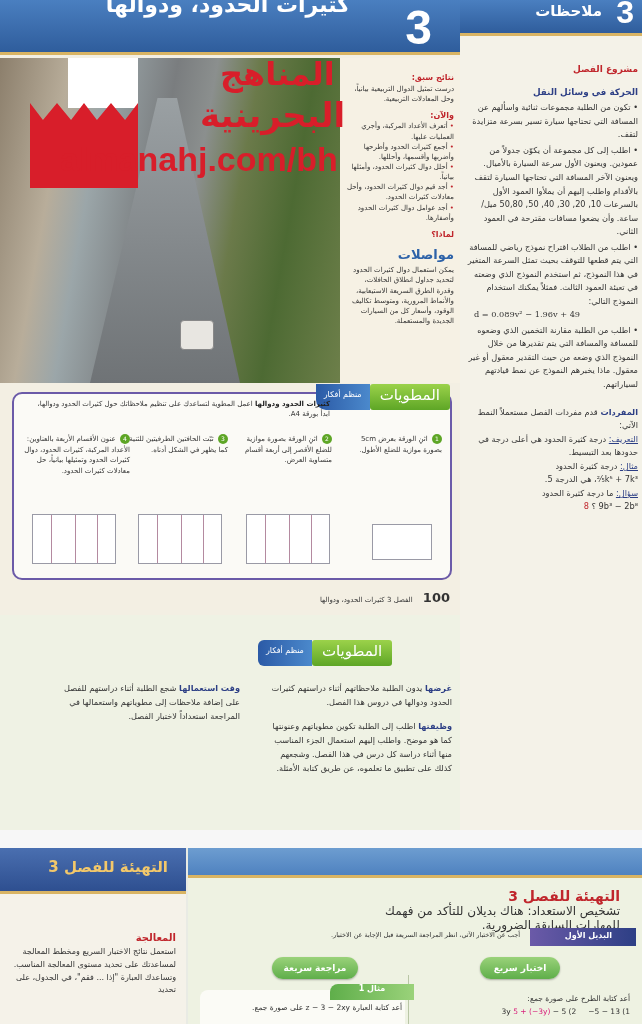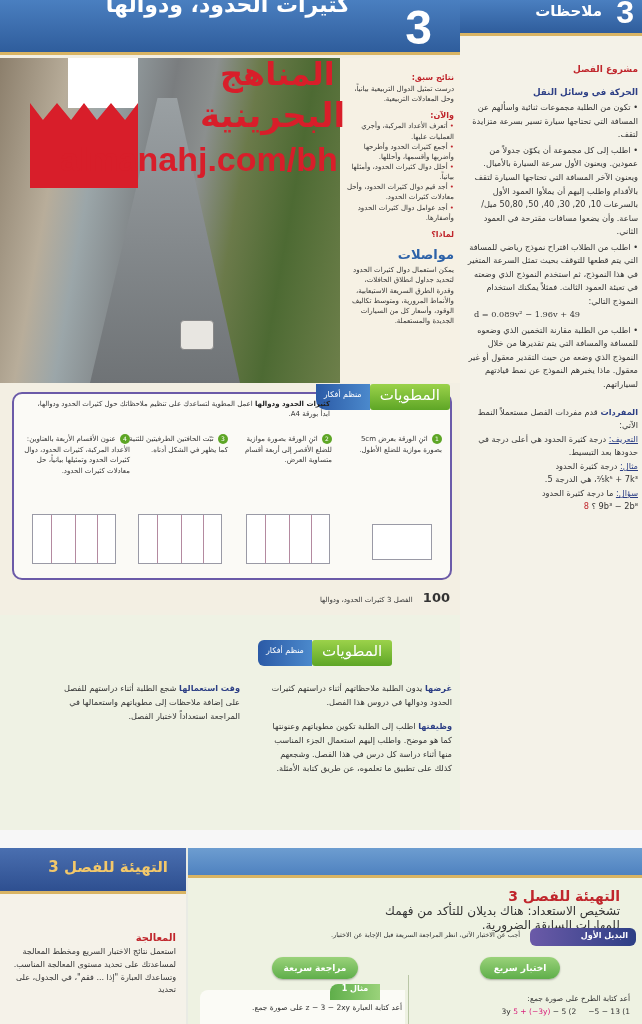--- a/index.html
+++ b/index.html
@@ -67,27 +67,27 @@
   #bottom-left { left: 0; top: 848px; width: 186px; height: 176px; background: #f5f2e9; }
   #bl-banner { left: 0; top: 848px; width: 186px; height: 46px; background: linear-gradient(#4a6fb0, #2e4f90); border-bottom: 3px solid #d9b463; }
   #bl-banner .t { position: absolute; right: 18px; top: 10px; color: #f3c86a; font-weight: bold; font-size: 15px; direction: rtl; }
   #bl-body { left: 10px; top: 930px; width: 166px; direction: rtl; font-size: 8px; line-height: 1.6; color: #333; }
   #bl-body .h { color: #c0262c; font-weight: bold; font-size: 10px; }
   #bottom-right { left: 188px; top: 848px; width: 454px; height: 176px; background: #eef2e2; }
   #br-banner { left: 188px; top: 848px; width: 454px; height: 30px; background: linear-gradient(#6d9dd0, #4f82c0); border-bottom: 3px solid #d9b463; }
   #br-title { left: 340px; top: 888px; width: 280px; direction: rtl; }
   #br-title .t { color: #c0262c; font-weight: bold; font-size: 14px; }
   #br-title .s { font-size: 12px; color: #333; }
-  #br-alt { left: 530px; top: 928px; width: 106px; height: 18px; background: linear-gradient(90deg, #6b5aa8, #2d3f85); color: #fff; font-size: 8px; font-weight: bold; direction: rtl; padding: 3px 8px; border-radius: 6px; }
+  #br-alt { left: 530px; top: 928px; width: 106px; height: 18px; background: linear-gradient(90deg, #6b5aa8, #2d3f85); color: #fff; font-size: 8px; font-weight: bold; direction: rtl; padding: 3px 24px; }
   #br-alt-desc { left: 290px; top: 931px; width: 230px; direction: rtl; font-size: 6.5px; color: #333; }
   .pill { position: absolute; height: 22px; border-radius: 11px; background: linear-gradient(#9ad27a, #5fae4a); color: #fff; font-size: 9px; font-weight: bold; text-align: center; line-height: 22px; box-shadow: 0 1px 2px rgba(0,0,0,.3); }
   #quiz-q { left: 410px; top: 993px; width: 220px; direction: rtl; font-size: 7.5px; color: #333; line-height: 1.7; }
   #quiz-q .ans { color: #d81e7a; font-weight: normal; }
   #ex-box { left: 200px; top: 990px; width: 205px; height: 40px; background: #fbfbf6; border-radius: 8px 0 0 0; }
-  #ex-tag { left: 330px; top: 984px; width: 50px; height: 16px; background: linear-gradient(90deg, #5fae4a, #9ad27a); color: #fff; font-size: 8px; font-weight: bold; text-align: center; border-radius: 8px 0 0 0; }
+  #ex-tag { left: 330px; top: 984px; width: 84px; height: 16px; background: linear-gradient(90deg, #5fae4a, #9ad27a); color: #fff; font-size: 8px; font-weight: bold; text-align: center; border-radius: 8px 0 0 0; }
   #ex-text { left: 206px; top: 1003px; width: 196px; direction: rtl; font-size: 7.5px; color: #333; }
   #divider-v { left: 408px; top: 975px; width: 1px; height: 49px; background: #b9c6a6; }
 </style>
 </head>
 <body>
 
 <div id="page-left" class="abs"></div>
 
 <div id="photo" class="abs">
   <div class="road"></div>

